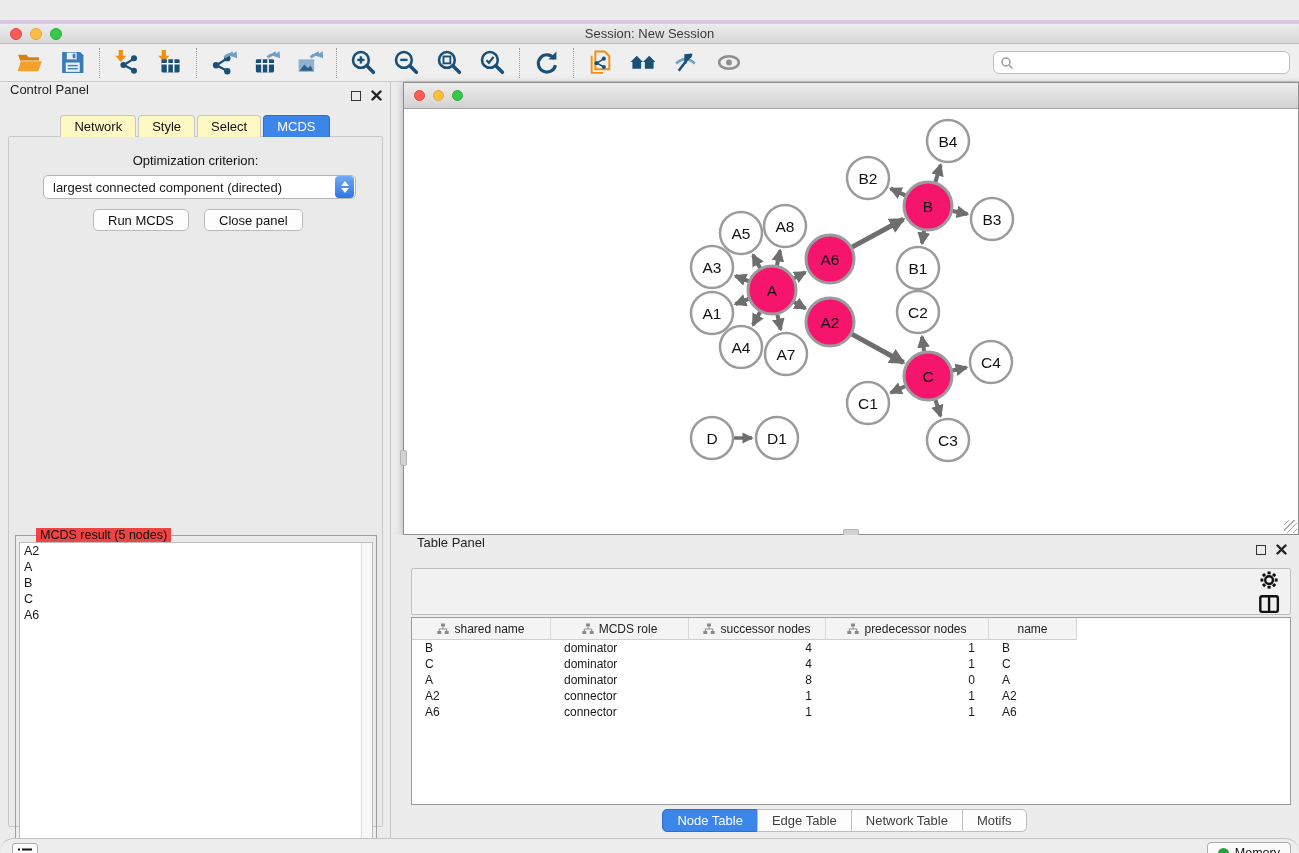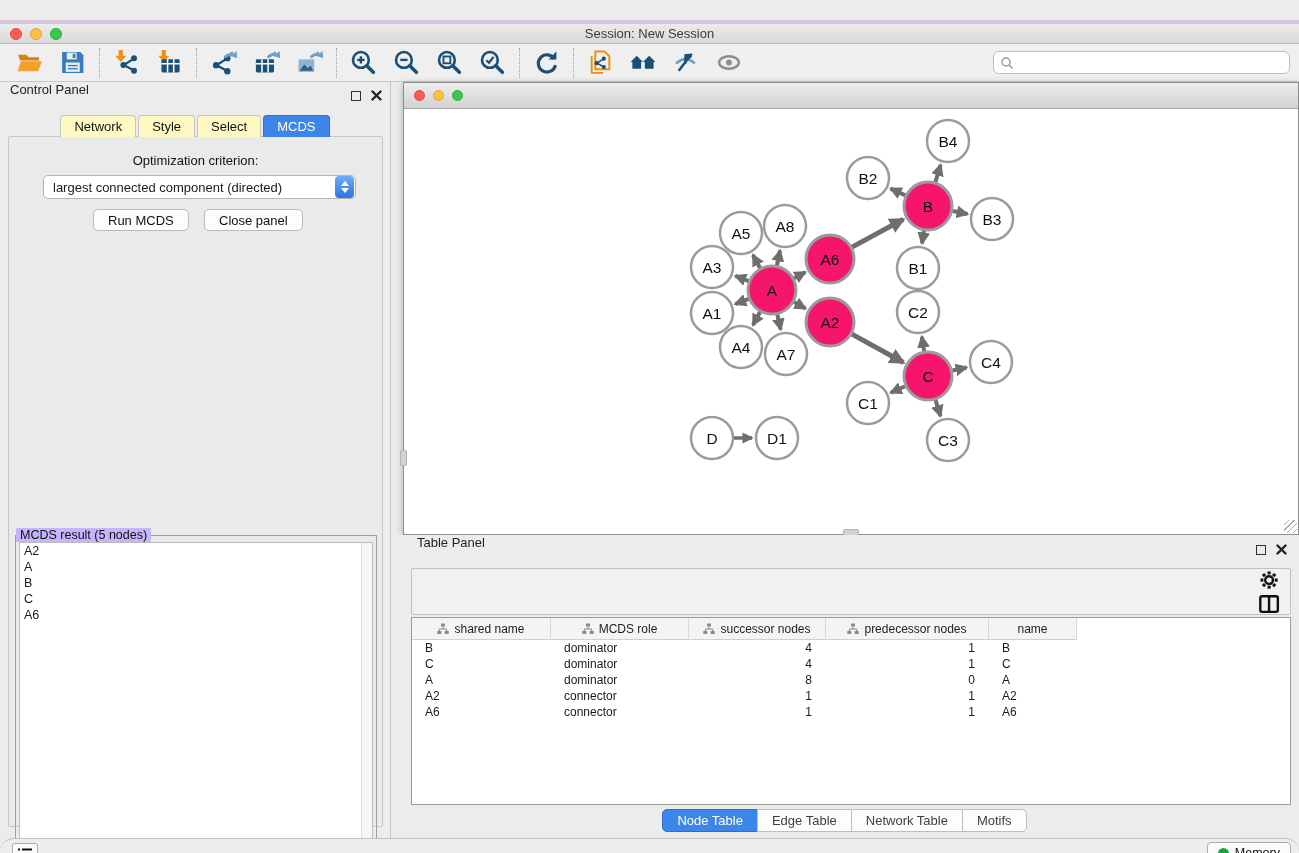--- a/index.html
+++ b/index.html
@@ -53,21 +53,21 @@
   .sel-stepper { width:19px; height:22px; margin-right:1px; border-radius:4px;
     background:linear-gradient(#6FABF5,#2E74E3); display:flex; flex-direction:column; align-items:center; justify-content:center; gap:2px; }
   .sel-stepper .tri { width:0; height:0; border-left:4px solid transparent; border-right:4px solid transparent; }
   .tri.up { border-bottom:5px solid #fff; }
   .tri.down { border-top:5px solid #fff; }
   .cp-btn { position:absolute; top:72px; height:22px; background:#FDFDFD; border:1px solid #BBB;
     border-radius:5px; font-size:13px; color:#111; padding:0 14px; font-family:"Liberation Sans",sans-serif; }
   #run-btn { left:84px; }
   #close-btn { left:195px; }
   #result-box { position:absolute; left:6px; top:398px; width:362px; height:340px; border:1px solid #9E9E9E; }
-  #result-title { position:absolute; left:0; top:-8px; background:#c4b5fd; padding:0 4px; font-size:12.5px; color:#111; }
+  #result-title { position:absolute; left:20px; top:-8px; background:#ef4444; padding:0 4px; font-size:12.5px; color:#111; }
   #result-list { position:absolute; left:3px; top:6px; right:3px; bottom:3px; background:#fff; border:1px solid #BDBDBD; }
   #result-scroll { position:absolute; right:0; top:0; bottom:0; width:11px; background:#F7F7F7; border-left:1px solid #DEDEDE; }
   .result-item { font-size:12.5px; line-height:16px; padding-left:4px; }
 
   
   #net-window { left:403px; top:62px; width:896px; height:453px; background:#fff;
     border:1px solid #8E8E8E; box-shadow:0 2px 8px rgba(0,0,0,0.25); }
   #net-titlebar { position:absolute; left:0; top:0; width:100%; height:26px;
     background:linear-gradient(#EDEDED,#D2D2D2); border-bottom:1px solid #A5A5A5; display:flex; align-items:center; }
   #net-titlebar .title { position:absolute; left:0; right:0; text-align:center; font-size:13px; color:#333; }

